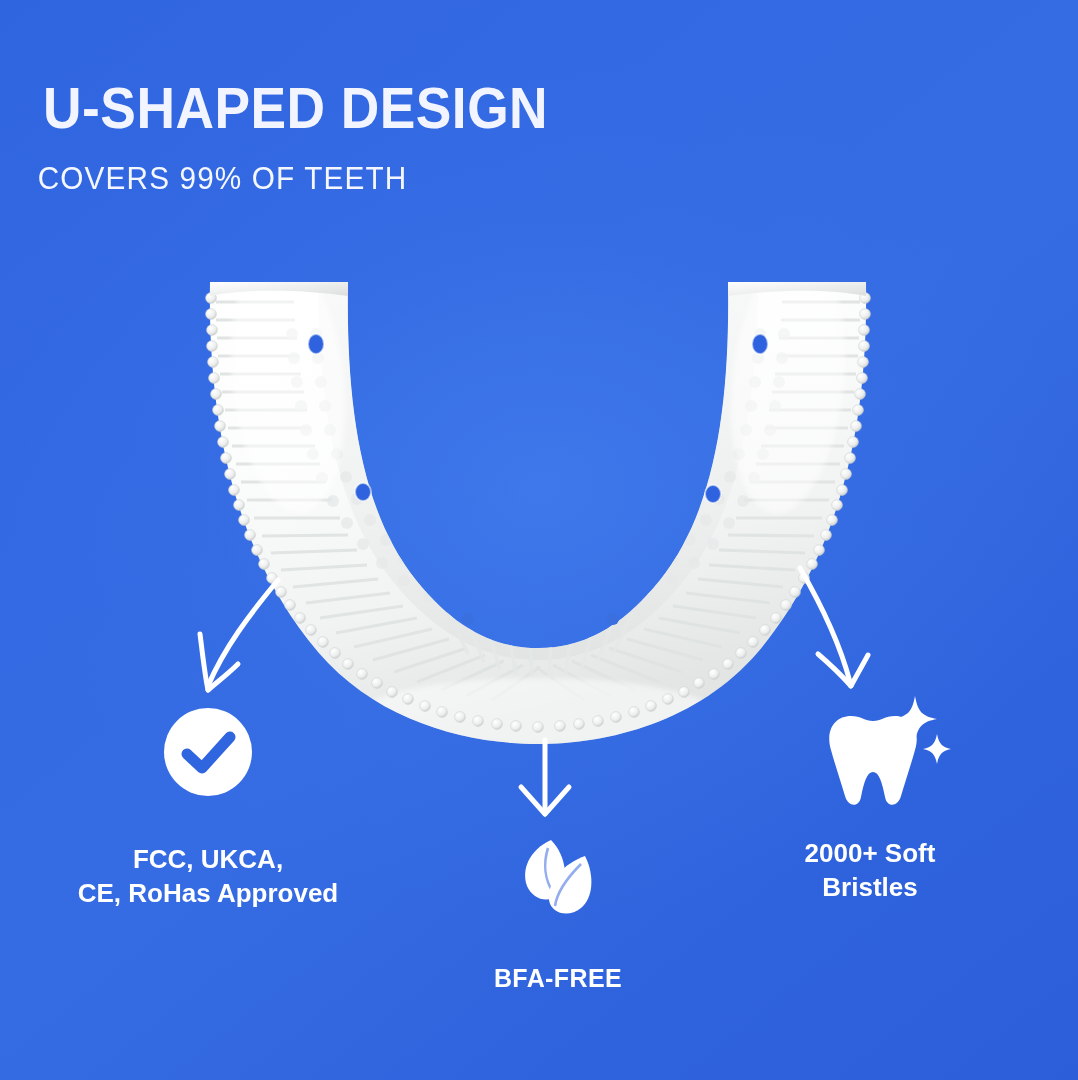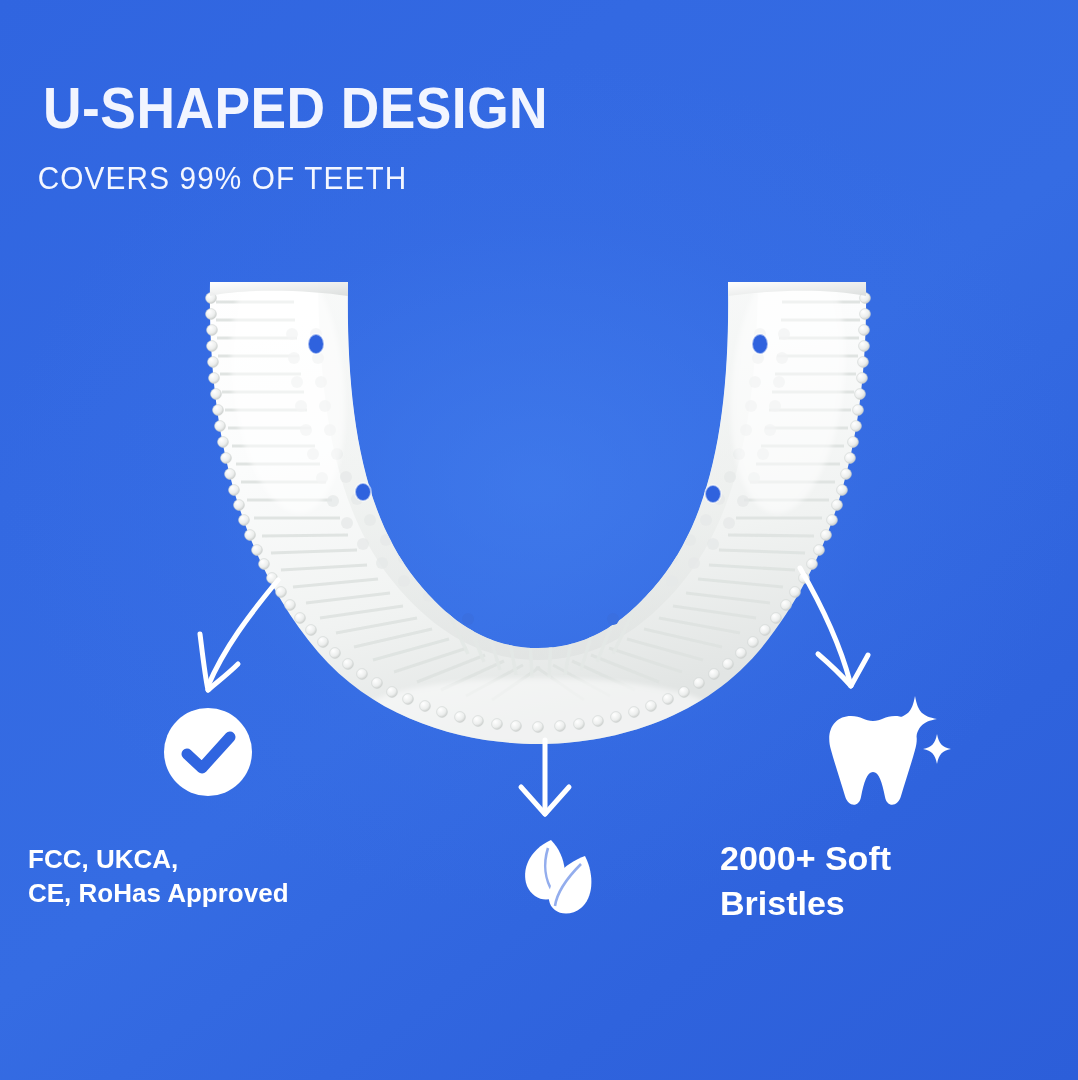--- a/index.html
+++ b/index.html
@@ -60,38 +60,39 @@
   
   .arrows {
     position: absolute;
     inset: 0;
     pointer-events: none;
   }
 
   
   .feature {
     position: absolute;
+    text-align: center;
   }
   .feature .cap {
     color: #ffffff;
     font-weight: 700;
     line-height: 1.32;
     white-space: pre-line;
   }
   .f-left  { left: 28px;  top: 706px; width: 360px; }
   .f-left .icon  { height: 92px; }
   .f-left .cap   { font-size: 26px; margin-top: 44px; }
 
   .f-center { left: 418px; top: 838px; width: 280px; }
   .f-center .icon { height: 82px; }
   .f-center .cap  { font-size: 25px; margin-top: 42px; letter-spacing: 0.4px; }
 
   .f-right { left: 720px; top: 690px; width: 300px; }
   .f-right .icon { height: 128px; }
-  .f-right .cap  { font-size: 34px; margin-top: 18px; }
+  .f-right .cap  { font-size: 26px; margin-top: 18px; }
 
   .icon { display: flex; align-items: flex-end; justify-content: center; }
   .icon svg { display: block; overflow: visible; }
 </style>
 </head>
 <body>
 
 <div id="poster">
 
   <div class="head-wrap">
@@ -481,20 +482,21 @@
     <div class="icon">
       <svg width="86" height="86" viewBox="0 0 86 86" xmlns="http://www.w3.org/2000/svg">
 
         <path d="M 36 6 C 14 16 6 36 12 52 C 18 66 34 70 44 60 C 54 50 52 22 36 6 Z" fill="#ffffff"></path>
         <path d="M 33 14 C 28 30 30 46 38 58" fill="none" stroke="#3a6ade" stroke-width="2.6" opacity="0.55"></path>
 
         <path d="M 70 22 C 48 30 32 48 34 66 C 36 80 54 84 66 74 C 78 64 80 42 70 22 Z" fill="#ffffff"></path>
         <path d="M 66 30 C 52 44 42 58 40 72" fill="none" stroke="#3a6ade" stroke-width="2.6" opacity="0.55"></path>
       </svg>
     </div>
+    <div class="cap">BFA-FREE</div>
   </div>
 
   <div class="feature f-right">
     <div class="icon">
       <svg width="150" height="128" viewBox="0 0 150 128" xmlns="http://www.w3.org/2000/svg">
 
         <path d="M 36 60
                  C 30 40 40 26 56 26
                  C 66 26 70 31 78 31
                  C 86 31 90 26 100 26

